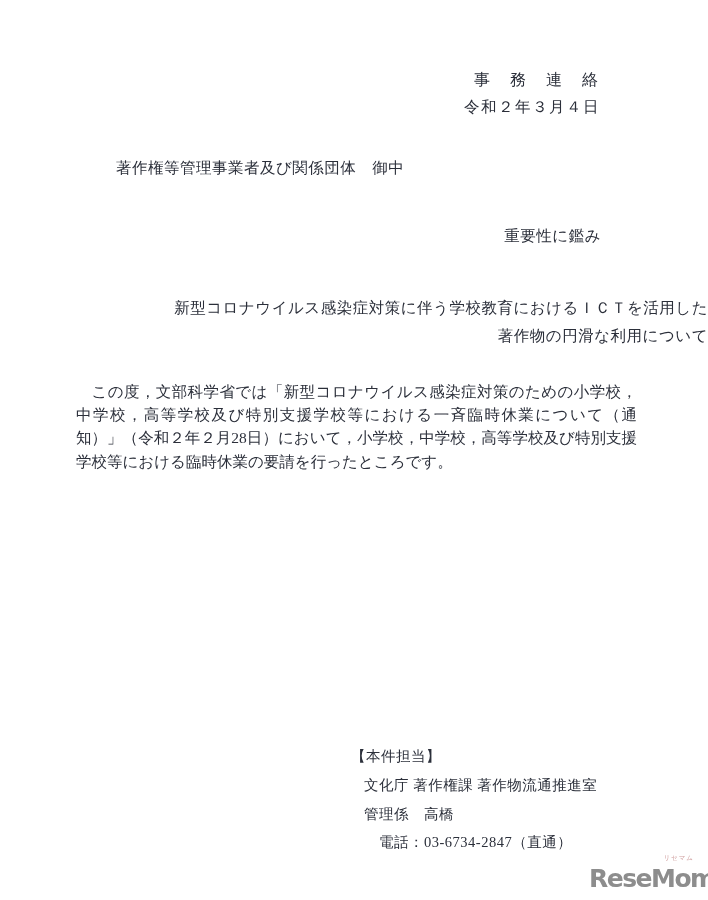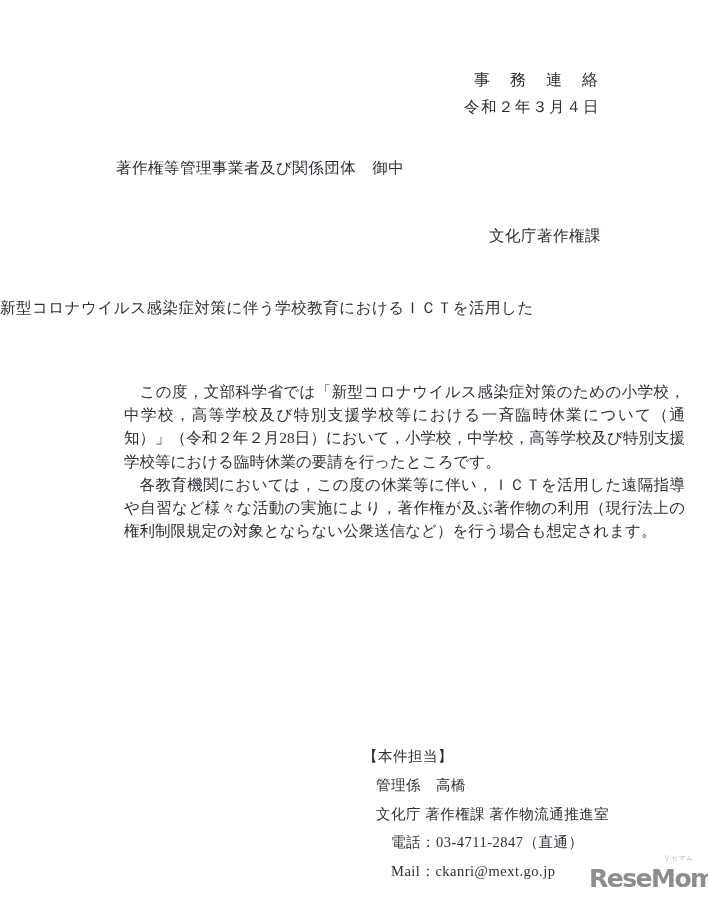--- a/index.html
+++ b/index.html
@@ -22,31 +22,31 @@
   .addressee{
     position:absolute;top:158px;left:100px;
     font-size:15.5px;letter-spacing:.5px;white-space:pre;margin-left:16px;
   }
   .sender{
     position:absolute;top:226px;right:107px;
     font-size:15.5px;letter-spacing:.5px;
   }
   .doc-title{
     position:absolute;top:294px;left:0;width:708px;
-    text-align:left;font-size:15.5px;line-height:28px;letter-spacing:.5px;
+    text-align:right;font-size:15.5px;line-height:28px;letter-spacing:.5px;
   }
   .body-text{
     position:absolute;top:380px;left:76px;width:561px;
     font-size:15.5px;line-height:23.2px;
-    text-align:justify;text-justify:inter-ideograph;margin-left:48px;
+    text-align:justify;text-justify:inter-ideograph;
   }
   .body-text p{margin:0;text-indent:1em;}
   .contact{
     position:absolute;top:742px;left:351px;
-    font-size:14.5px;line-height:28.8px;letter-spacing:.5px;margin-left:12px;
+    font-size:14.5px;line-height:28.8px;letter-spacing:.5px;
   }
   .contact .indent-1{padding-left:13px;}
   .contact .indent-2{padding-left:28px;}
   .logo{
     position:absolute;top:854px;right:5px;
     width:114px;height:42px;
     font-family:"DejaVu Sans","Liberation Sans",sans-serif;
     font-weight:bold;
   }
   .logo-word{
@@ -61,37 +61,36 @@
 </head>
 <body>
 
 <div class="page" style="background: rgb(255, 255, 255); color: rgb(43, 47, 58);">
 
   <div class="doc-type">事　務　連　絡</div>
   <div class="doc-date">令和２年３月４日</div>
 
   <div class="addressee">著作権等管理事業者及び関係団体　御中</div>
 
-  <div class="sender">文化庁著作権課</div>
+  <div class="sender">重要性に鑑み</div>
 
   <div class="doc-title">
     <div>新型コロナウイルス感染症対策に伴う学校教育におけるＩＣＴを活用した</div>
+    <div>著作物の円滑な利用について</div>
   </div>
 
   <div class="body-text">
     <p>この度，文部科学省では「新型コロナウイルス感染症対策のための小学校，中学校，高等学校及び特別支援学校等における一斉臨時休業について（通知）」（令和２年２月28日）において，小学校，中学校，高等学校及び特別支援学校等における臨時休業の要請を行ったところです。</p>
-    <p>各教育機関においては，この度の休業等に伴い，ＩＣＴを活用した遠隔指導や自習など様々な活動の実施により，著作権が及ぶ著作物の利用（現行法上の権利制限規定の対象とならない公衆送信など）を行う場合も想定されます。</p>
   </div>
 
   <div class="contact">
     <div>【本件担当】</div>
+    <div class="indent-1">文化庁 著作権課 著作物流通推進室</div>
     <div class="indent-1">管理係　高橋</div>
-    <div class="indent-1">文化庁 著作権課 著作物流通推進室</div>
-    <div class="indent-2">電話：03-4711-2847（直通）</div>
-    <div class="indent-2">Mail：ckanri@mext.go.jp</div>
+    <div class="indent-2">電話：03-6734-2847（直通）</div>
   </div>
 
   <div class="logo" style="color: rgb(141, 141, 141);">
     <span class="logo-ruby" style="color: rgb(207, 157, 157);">リセマム</span>
     <span class="logo-word"><span>ReseMom</span></span>
   </div>
 
 </div>
 
 </body></html>

